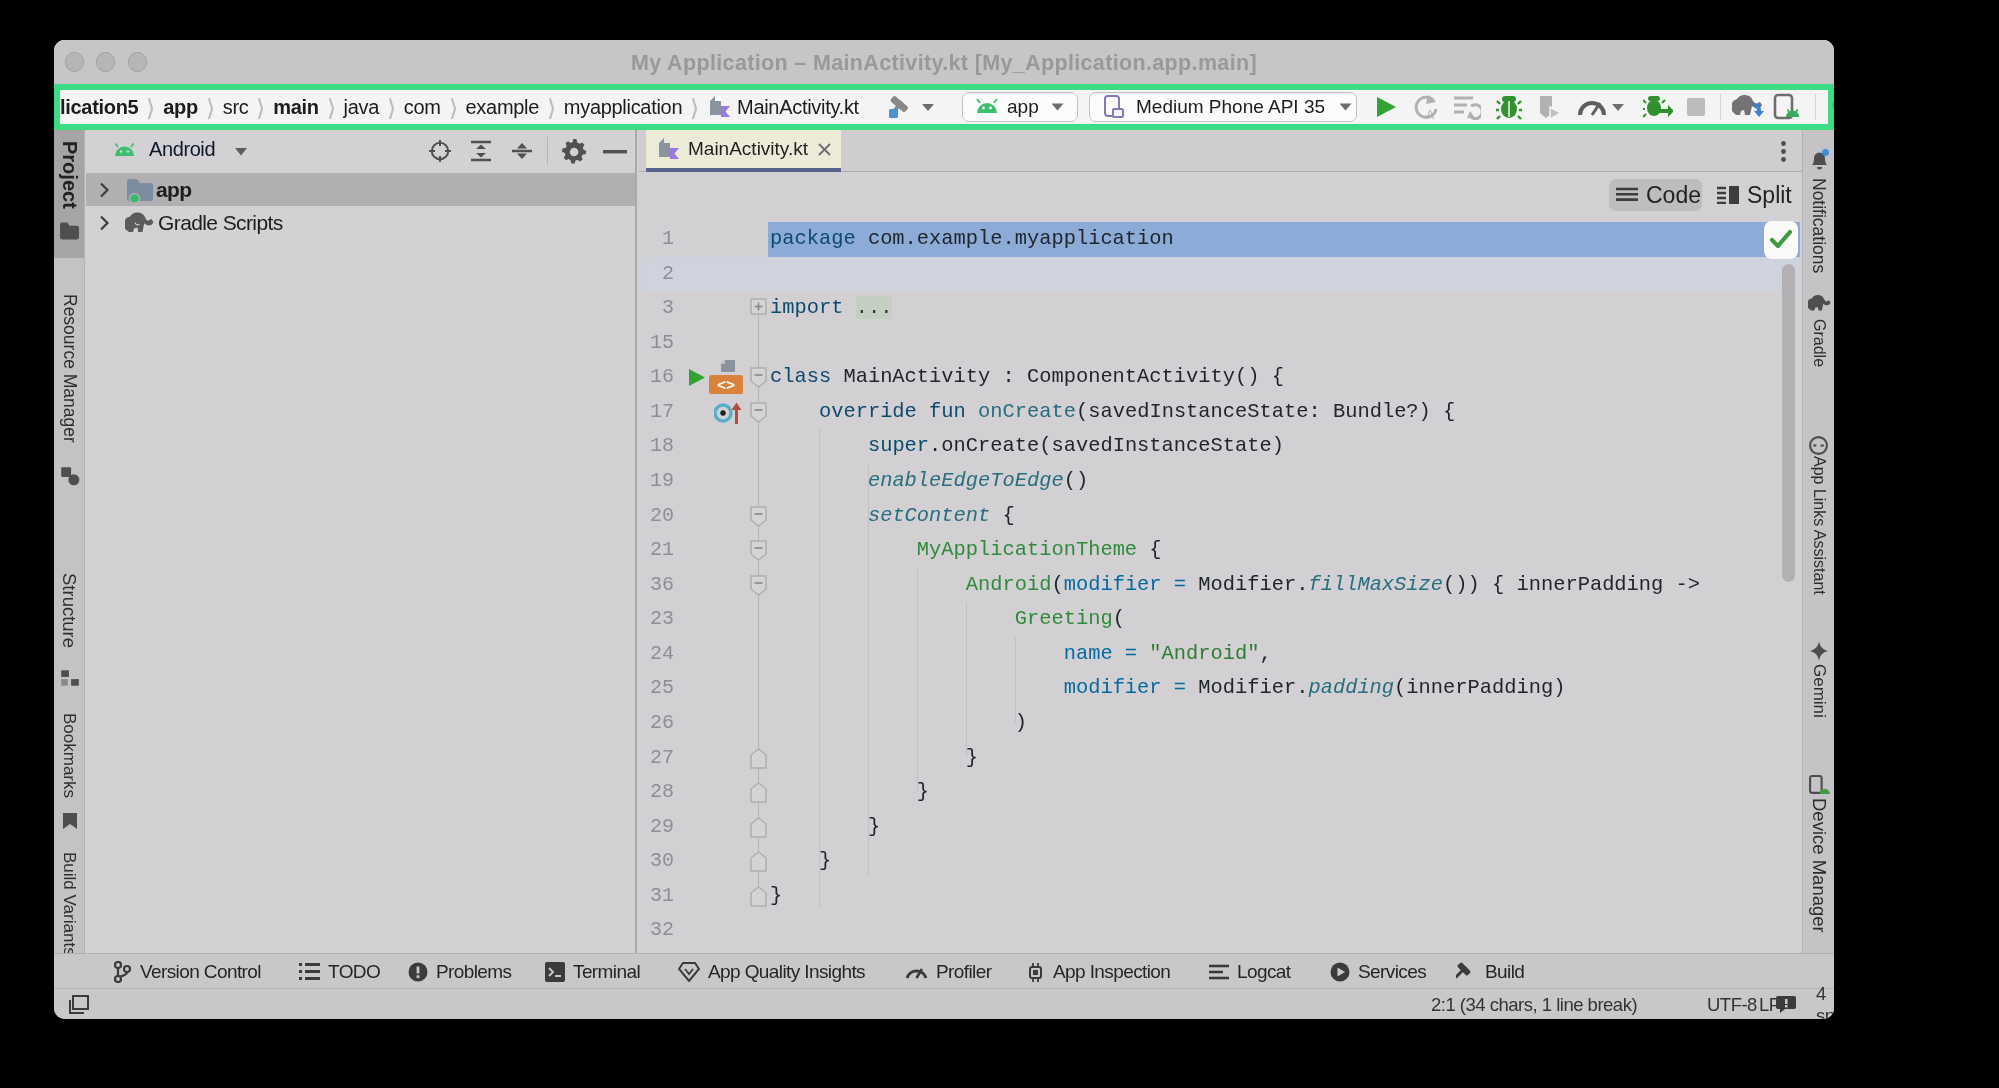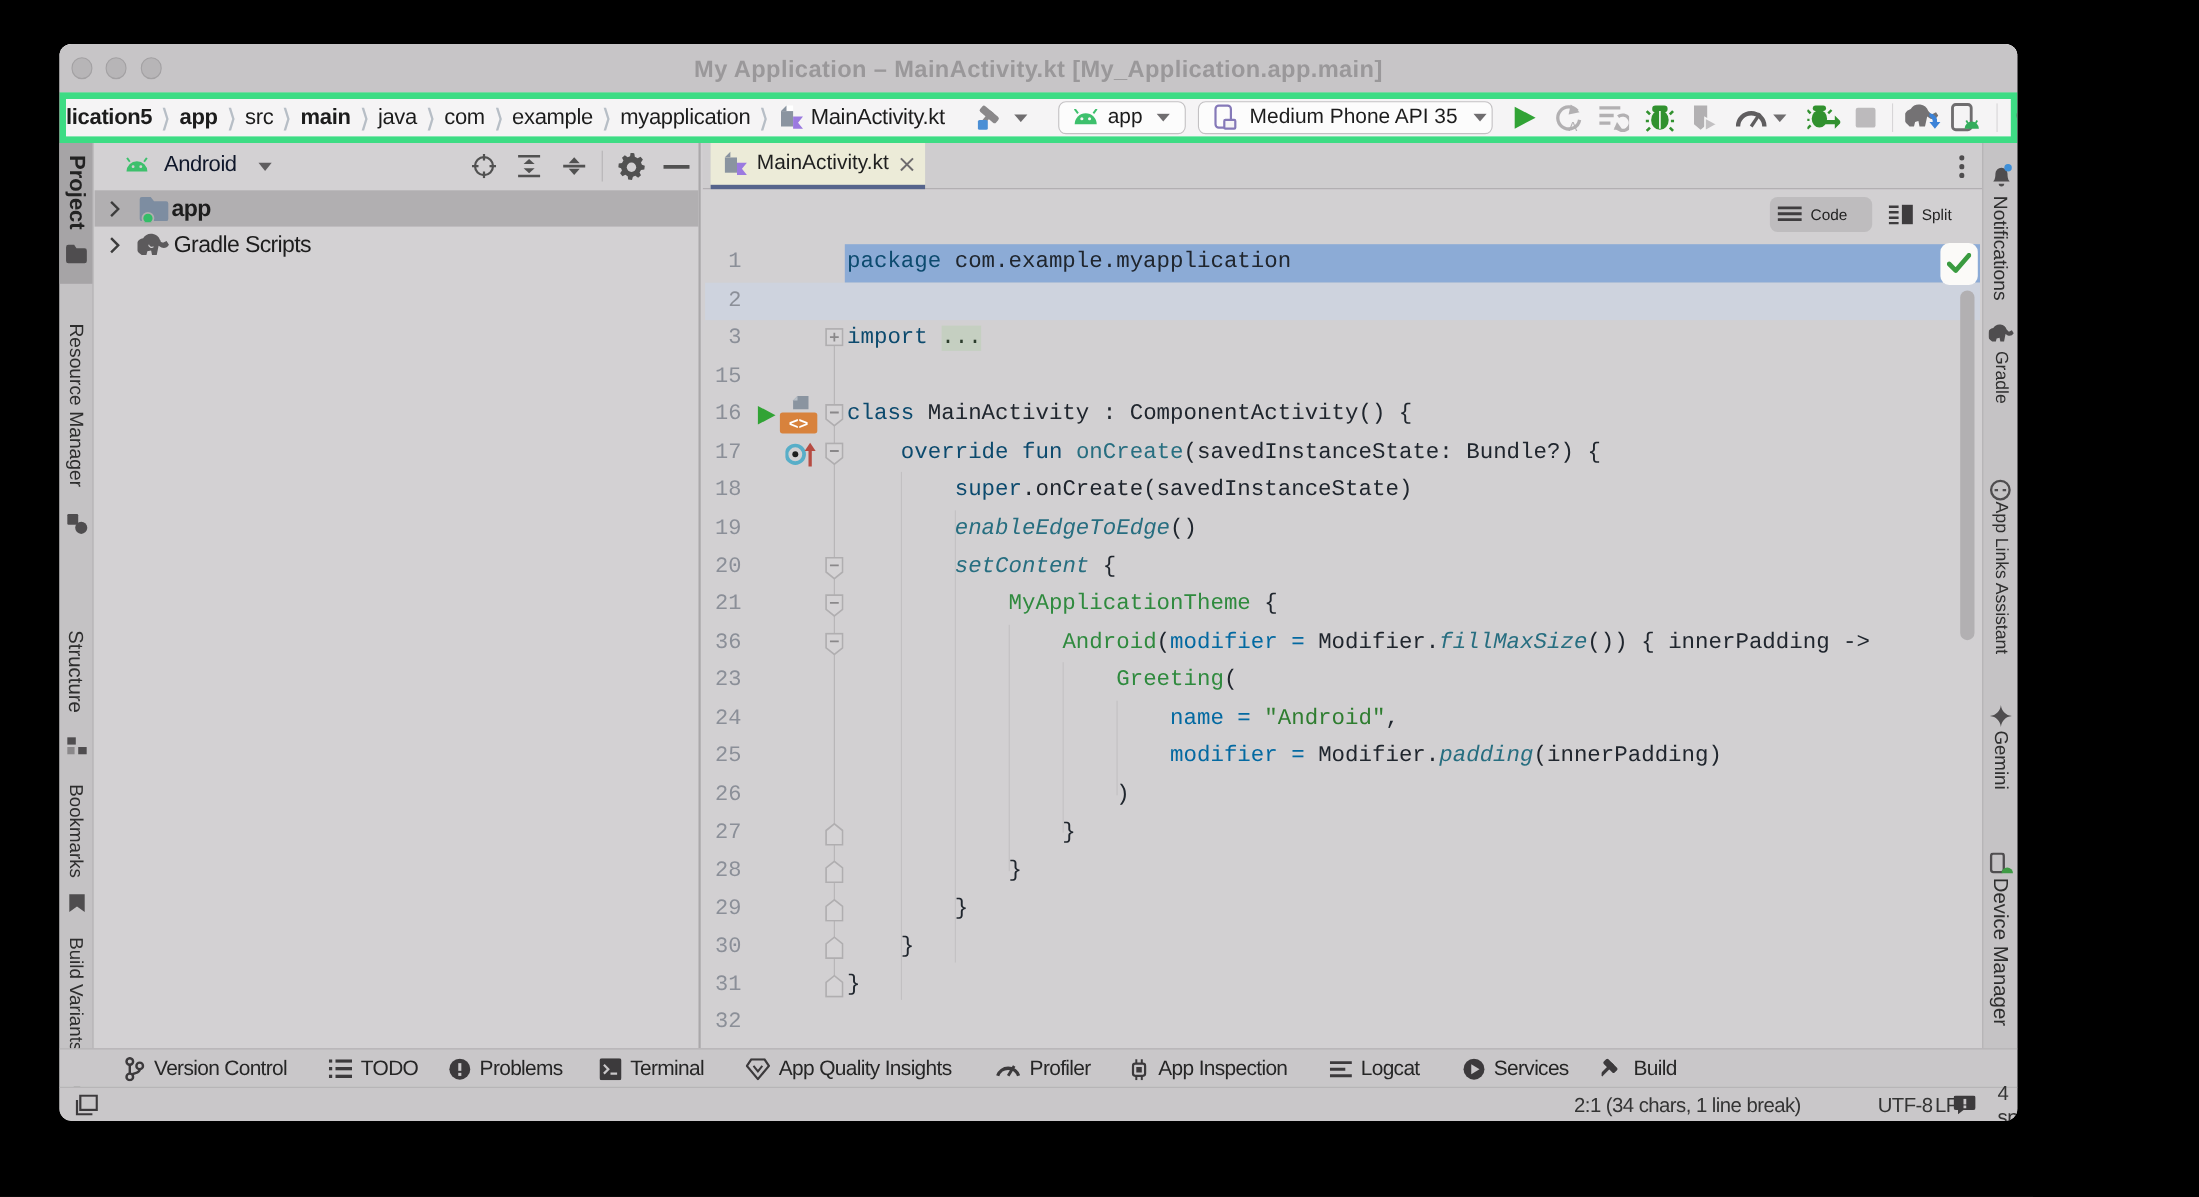--- a/index.html
+++ b/index.html
@@ -31,21 +31,21 @@
   .ptab { position:absolute; left:0; top:0; width:100%; height:128px; background:#a6a4a6; }
   
   .ppanel { position:absolute; left:32px; top:0; width:551px; height:100%; background:#d3d1d3; border-right:2px solid #aaa8aa; }
   .phead { position:absolute; left:0; top:0; width:100%; height:43px; }
   .prow { position:absolute; left:0; width:100%; height:33px; display:flex; align-items:center; font-size:21px; letter-spacing:-0.6px; color:#1d1d1d; }
   
   .editor { position:absolute; left:585px; top:0; right:32px; height:100%; background:#d2d0d2; }
   .tabbar { position:absolute; left:0; top:0; width:100%; height:42px; background:#cfcdcf; border-bottom:1px solid #aeacae; }
   .tab { position:absolute; left:7px; top:0; width:195px; height:42px; background:#ecebd8; border-bottom:4px solid #56648c; display:flex; align-items:center; font-size:19px; color:#1f1f1f; }
   .moderow { position:absolute; left:0; top:43px; width:100%; height:45px; }
-  .modebtn { position:absolute; top:6px; height:32px; display:flex; align-items:center; font-size:14px; color:#222; }
+  .modebtn { position:absolute; top:6px; height:32px; display:flex; align-items:center; font-size:23px; color:#222; }
   .codearea { position:absolute; left:0; top:88px; width:100%; bottom:0; overflow:hidden; font-family:"Liberation Mono", monospace; font-size:20.4px; }
   .crow { position:absolute; left:0; width:100%; height:34.57px; }
   .lnum { position:absolute; left:0; top:0; width:35px; text-align:right; color:#8b8f98; line-height:34.57px; font-size:20px; }
   .codetext { position:absolute; left:131px; top:0; line-height:34.57px; white-space:pre; color:#20262e; }
   .kw { color:#0c4a6e; } .fn { color:#276e80; } .fni { color:#276e80; font-style:italic; }
   .grn { color:#2f8a3e; } .str { color:#2f7d30; } .arg { color:#0369a1; }
   .foldbg { background:#c5cfc1; color:#2c3c2c; }
   .selline { position:absolute; left:129px; right:2px; height:34.57px; background:#8cabd6; }
   .caretline { position:absolute; left:2px; right:2px; height:34.57px; background:#ced3de; }
   .iguide { position:absolute; width:1px; background:#c2c0c2; }

